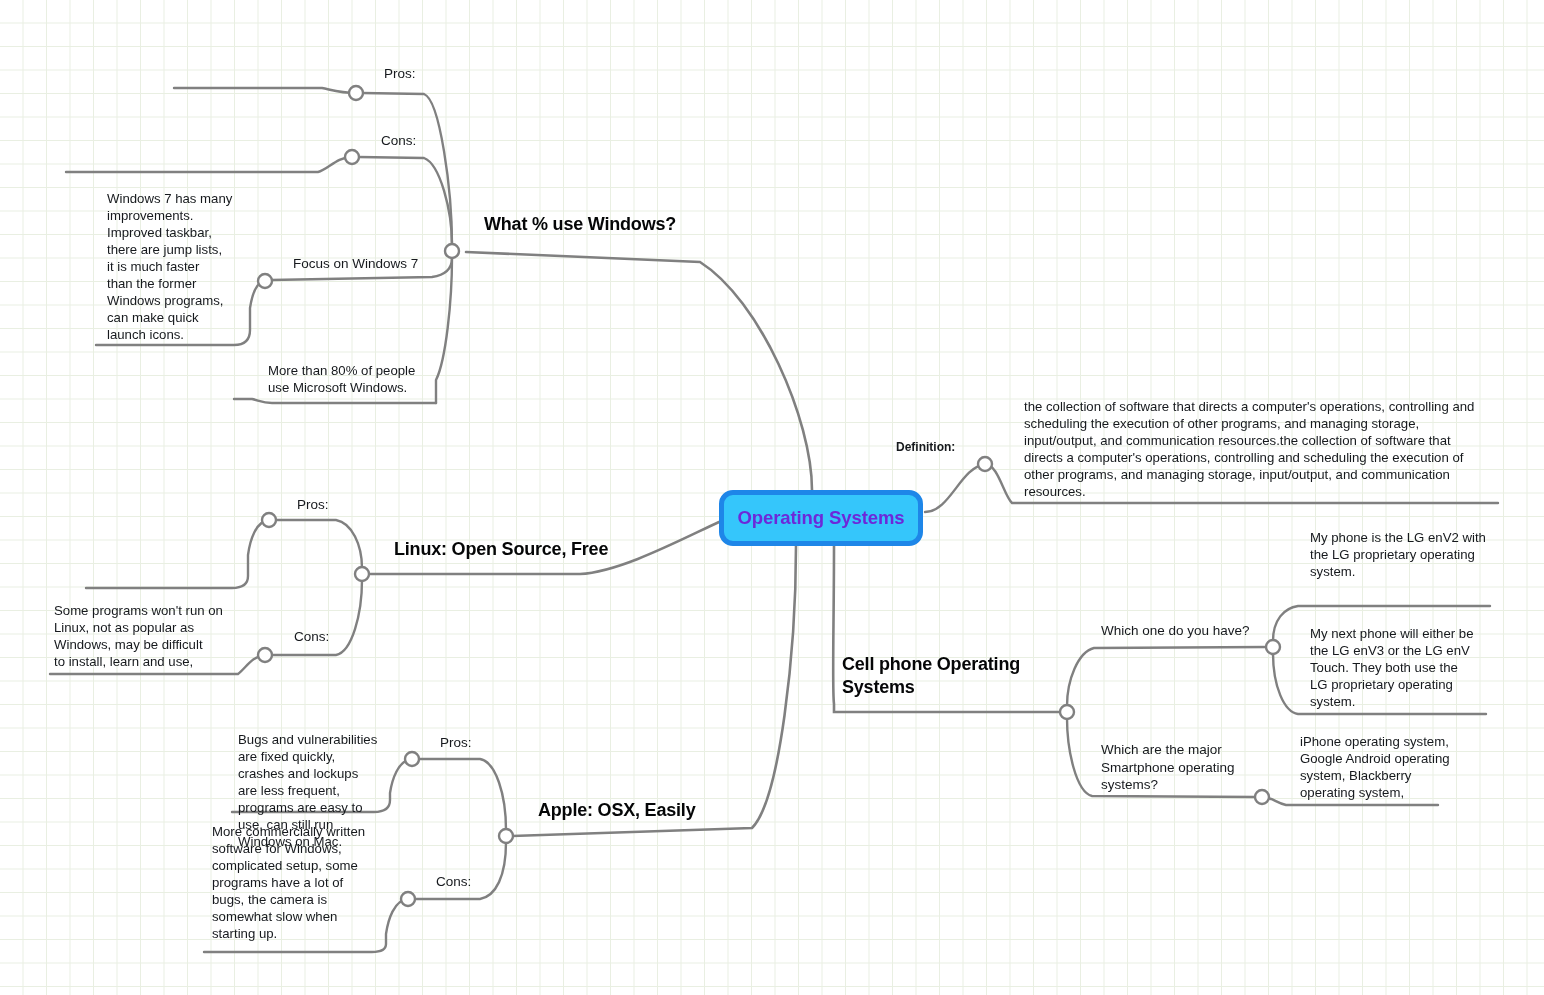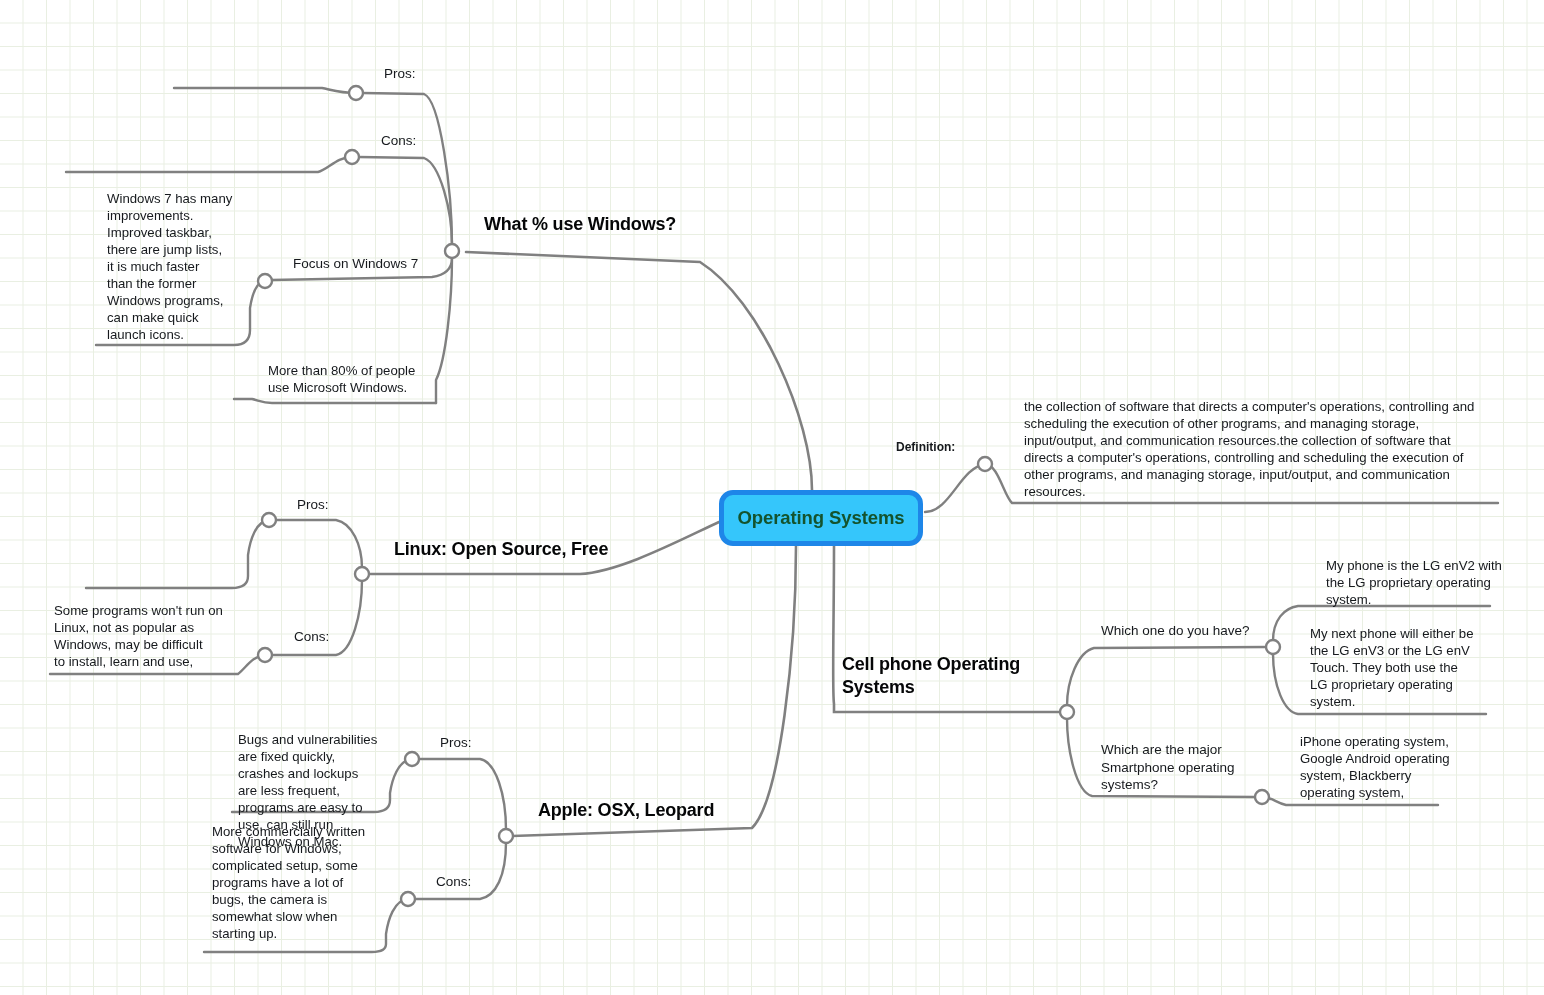--- a/index.html
+++ b/index.html
@@ -45,21 +45,21 @@
     background: #35c6fb;
     border: 5px solid #1e86e8;
     border-radius: 14px;
     display: flex;
     align-items: center;
     justify-content: center;
   }
   .root-node .root-text {
     font-size: 18.5px;
     font-weight: bold;
-    color: #14532d;
+    color: #6d28d9;
     letter-spacing: -0.1px;
   }
   
   .main-title {
     font-size: 18px;
     font-weight: bold;
     color: #050607;
     letter-spacing: -0.2px;
   }
   
@@ -192,21 +192,21 @@
   <div class="lbl main-title" style="left:394px; top:538px;">Linux: Open Source, Free</div>
 
   <div class="lbl sub-title" style="left:297px; top:496px;">Pros:</div>
 
   <div class="lbl sub-title" style="left:294px; top:628px;">Cons:</div>
   <div class="lbl leaf" style="left:54px; top:602px; width:186px;">Some programs won't run on
 Linux, not as popular as
 Windows,  may be difficult
 to install, learn and use,</div>
 
-  <div class="lbl main-title" style="left:538px; top:799px;">Apple: OSX, Leopard</div>
+  <div class="lbl main-title" style="left:538px; top:799px;">Apple: OSX, Easily</div>
 
   <div class="lbl sub-title" style="left:440px; top:734px;">Pros:</div>
   <div class="lbl leaf" style="left:238px; top:684px; width:152px;margin-top:47px;">Bugs and vulnerabilities
 are fixed quickly,
 crashes and lockups
 are less frequent,
 programs are easy to
 use, can still run
 Windows on Mac.</div>
 
@@ -216,21 +216,21 @@
 complicated setup, some
 programs have a lot of
 bugs, the camera is
 somewhat slow when
 starting up.</div>
 
   <div class="lbl main-title" style="left:842px; top:653px; width:220px;">Cell phone Operating
 Systems</div>
 
   <div class="lbl sub-title" style="left:1101px; top:622px;">Which one do you have?</div>
-  <div class="lbl leaf" style="left:1310px; top:557px; width:182px;margin-left:16px;">My phone is the LG enV2 with
+  <div class="lbl leaf" style="left:1310px; top:529px; width:182px;">My phone is the LG enV2 with
 the LG proprietary operating
 system.</div>
   <div class="lbl leaf" style="left:1310px; top:625px; width:180px;">My next phone will either be
 the LG enV3 or the LG enV
 Touch. They both use the
 LG proprietary operating
 system.</div>
 
   <div class="lbl sub-title" style="left:1101px; top:741px; width:160px;">Which are the major
 Smartphone operating

